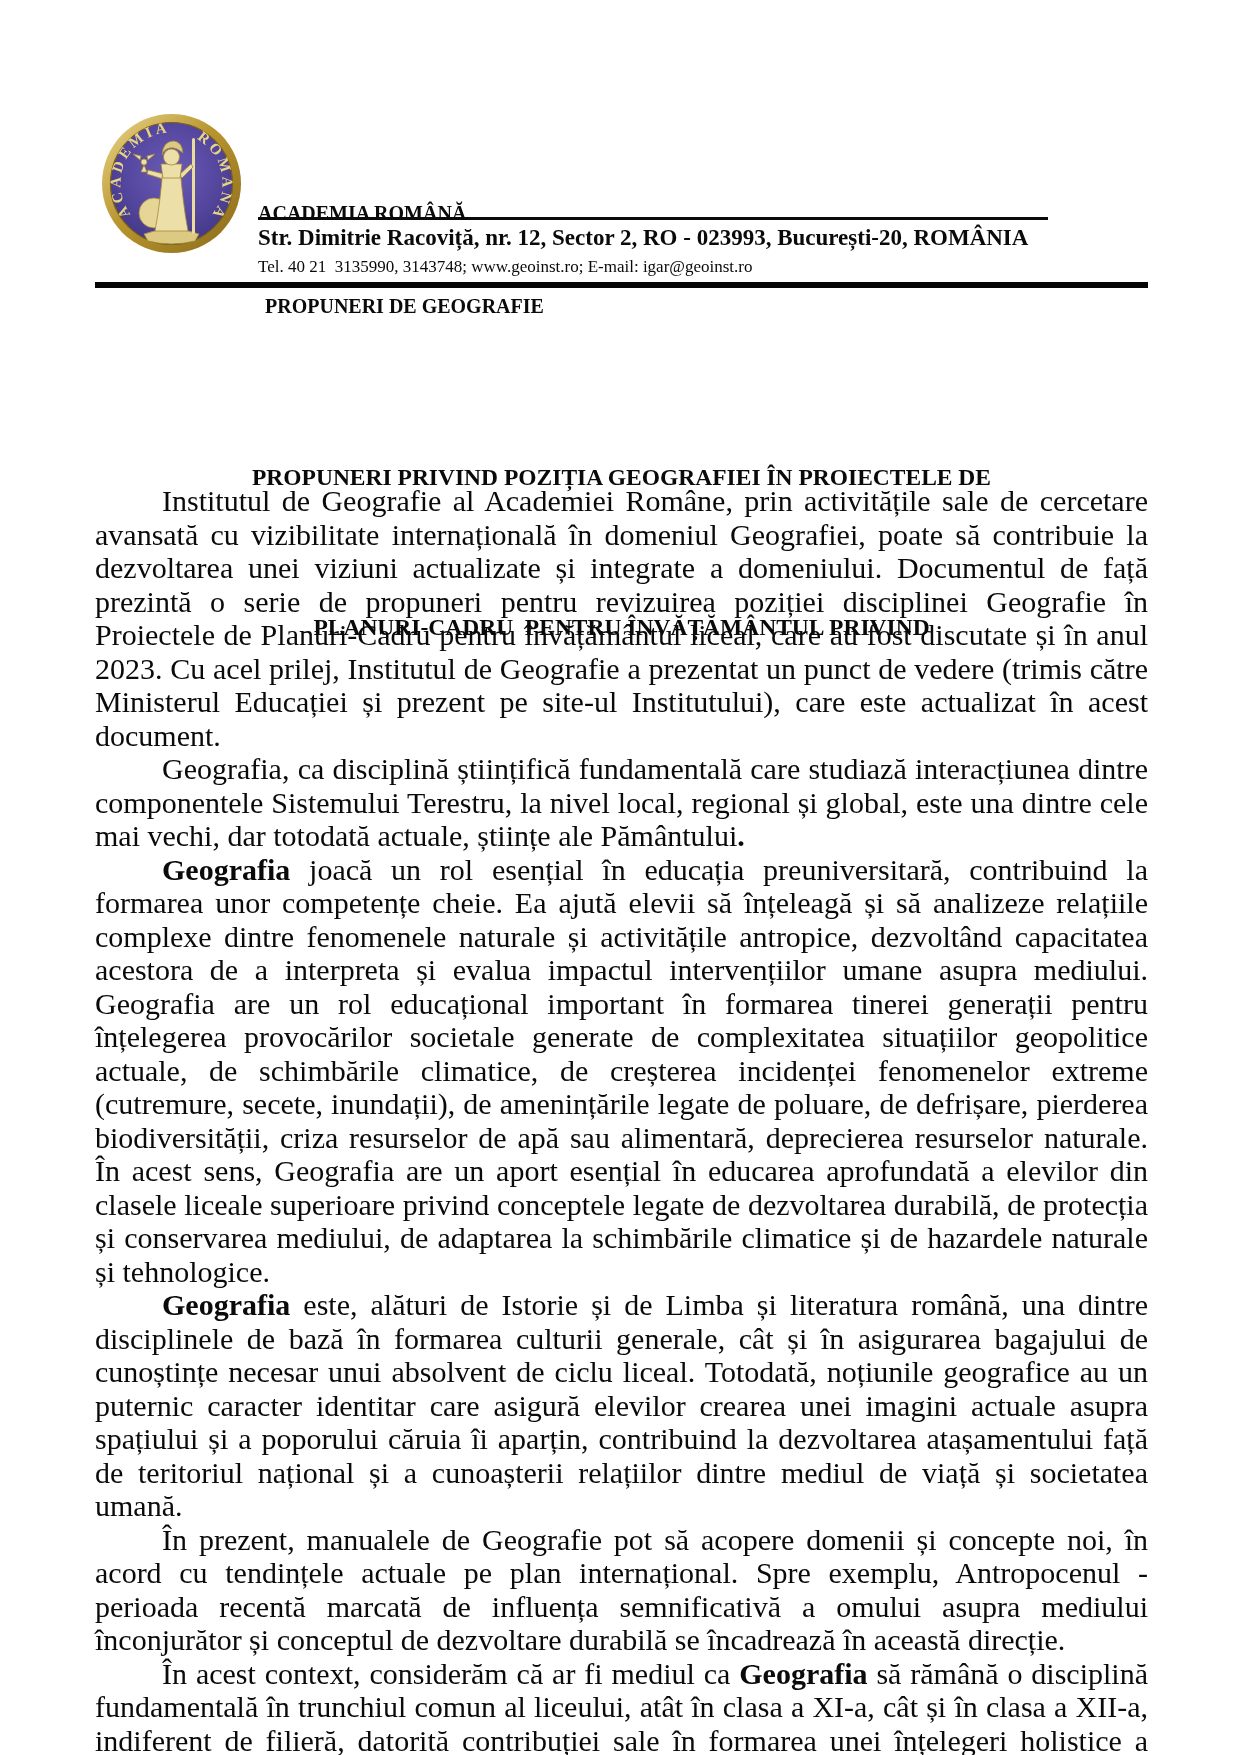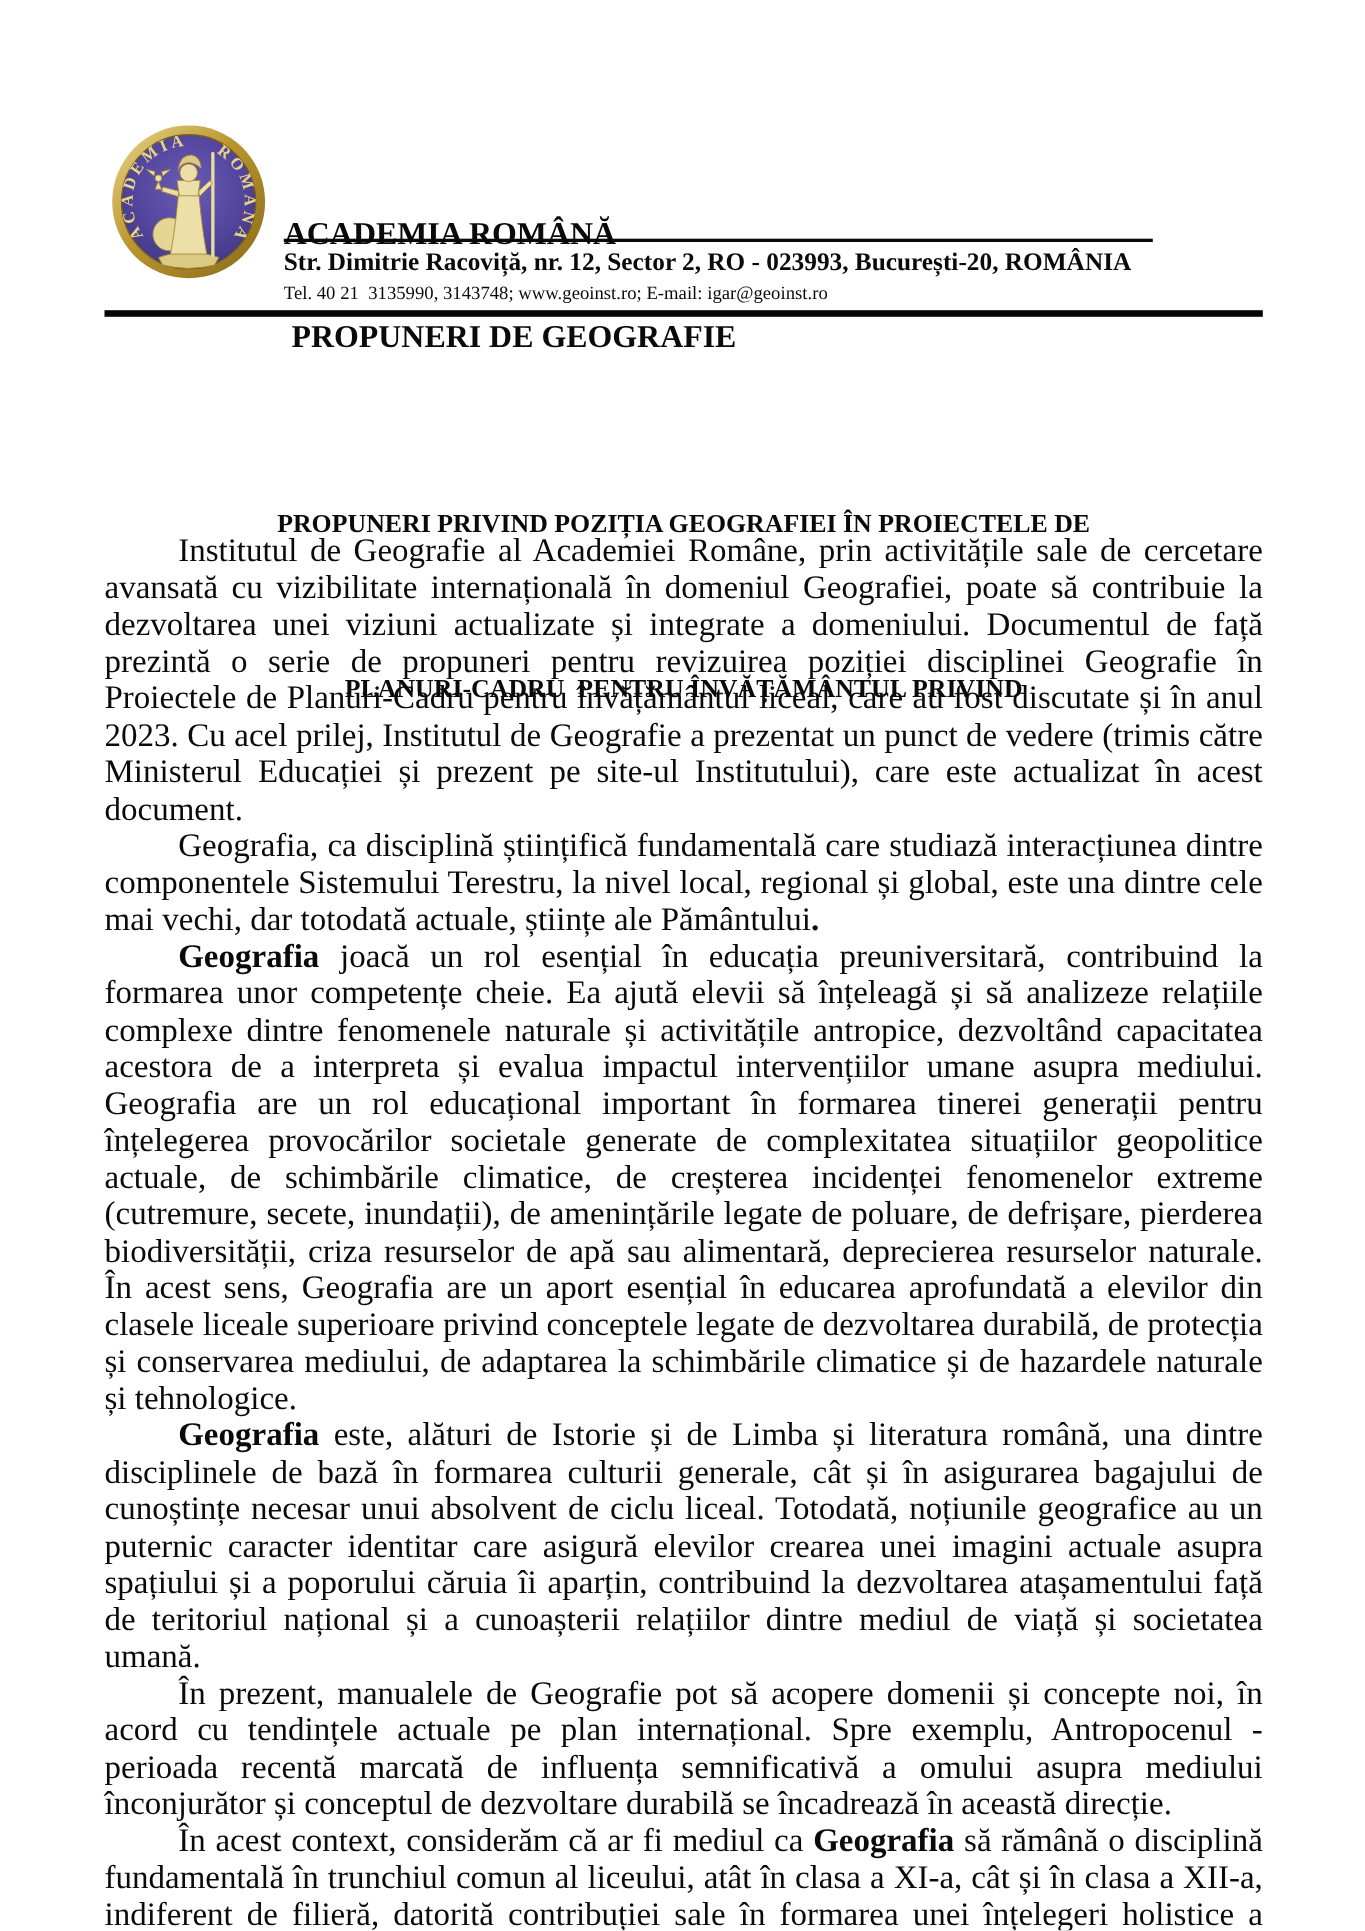--- a/index.html
+++ b/index.html
@@ -6,21 +6,21 @@
   .page{
     position:relative;
     width:1241px;height:1755px;
     background:#ffffff;
     font-family:"Liberation Serif","DejaVu Serif",serif;
     color:#0a0a0a;
     overflow:hidden;
   }
   
   .seal{position:absolute;left:100px;top:112px;width:143px;height:143px;}
-  .org-block{position:absolute;left:258px;top:136px;font-weight:bold;font-size:29px;line-height:31px;white-space:pre;}
+  .org-block{position:absolute;left:258px;top:136px;font-weight:bold;font-size:20px;line-height:31px;white-space:pre;}
   .org-line2{padding-left:7px;}
   .thin-rule{position:absolute;left:258px;top:217px;width:790px;height:3px;background:#0a0a0a;}
   .addr-line{position:absolute;left:258px;top:223px;font-weight:bold;font-size:23px;line-height:30px;white-space:pre;}
   .tel-line{position:absolute;left:258px;top:252px;font-weight:normal;font-size:17px;line-height:30px;white-space:pre;}
   .thick-rule{position:absolute;left:95px;top:282px;width:1053px;height:6px;background:#050505;}
   
   .doc-title{
     position:absolute;left:95px;top:352px;width:1053px;
     text-align:center;font-weight:bold;font-size:23.5px;line-height:50px;
     white-space:pre;

